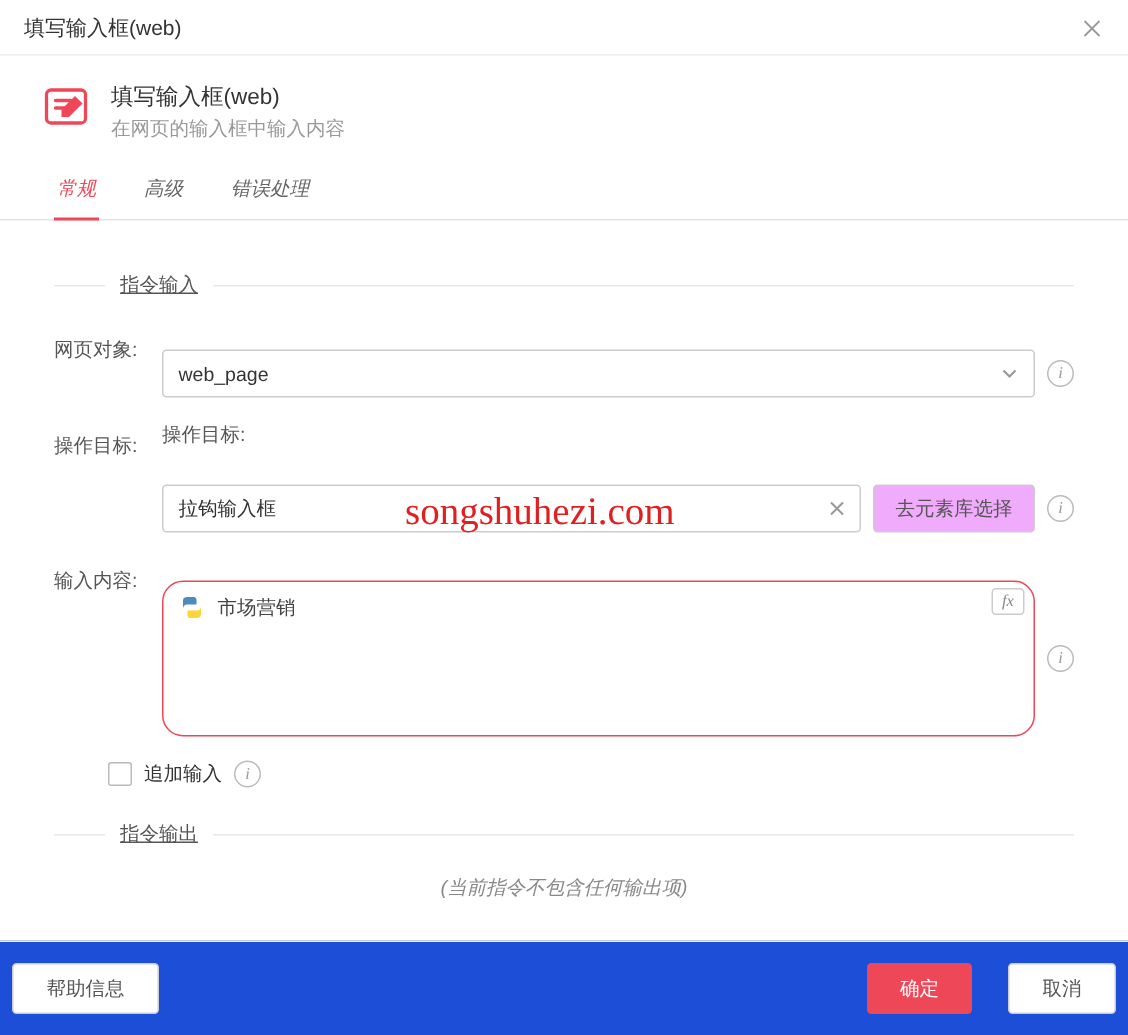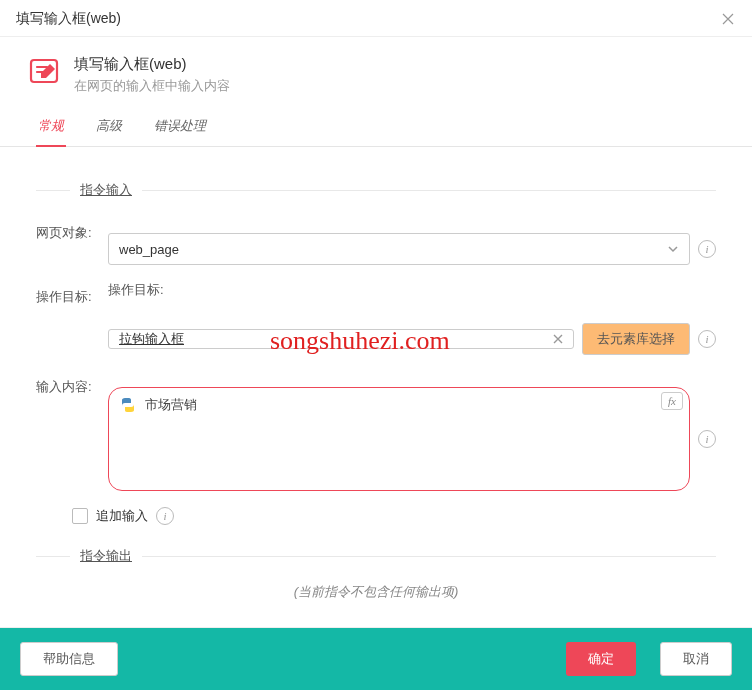--- a/index.html
+++ b/index.html
@@ -21,31 +21,31 @@
 .fieldset-label span { position: relative; background: #fff; padding: 0 10px; margin-left: 34px; color: #555; font-size: 13px; text-decoration: underline; }
 .row { display: flex; align-items: flex-start; margin-bottom: 16px; gap: 10px; }
 .row-label { width: 62px; flex-shrink: 0; color: #555; padding-top: 7px; font-size: 13px; }
 .row-body { flex: 1; display: flex; flex-direction: column; gap: 6px; }
 .row-inline { display: flex; gap: 8px; align-items: center; margin-top: 16px; }
 .select { flex: 1; border: 1px solid #ccc; border-radius: 3px; height: 32px; display: flex; align-items: center; padding: 0 10px; justify-content: space-between; cursor: pointer; }
 .select-text { color: #333; }
 .chevron { color: #999; width: 12px; height: 12px; }
 .info-icon { width: 18px; height: 18px; border: 1px solid #bbb; border-radius: 50%; display: flex; align-items: center; justify-content: center; color: #999; font-size: 11px; flex-shrink: 0; cursor: default; font-style: italic; font-family: Georgia, serif; }
 .sub-label { color: #555; font-size: 13px; margin-bottom: 2px; }
-.input-clear { flex: 1; border: 1px solid #ccc; border-radius: 3px; height: 20px; display: flex; align-items: center; padding: 0 8px 0 10px; justify-content: space-between; text-decoration: underline; }
+.input-clear { flex: 1; border: 1px solid #ccc; border-radius: 3px; height: 32px; display: flex; align-items: center; padding: 0 8px 0 10px; justify-content: space-between; }
 .clear-x { color: #999; cursor: pointer; width: 14px; height: 14px; }
-.btn-outline { border: 1px solid #ccc; border-radius: 3px; height: 32px; padding: 0 14px; background: #fdba74; cursor: pointer; color: #555; font-size: 13px; }
+.btn-outline { border: 1px solid #ccc; border-radius: 3px; height: 32px; padding: 0 14px; background: #f0abfc; cursor: pointer; color: #555; font-size: 13px; }
 .textarea-wrap { flex: 1; border: 1px solid #ee4758; border-radius: 14px; height: 104px; padding: 8px 10px; position: relative; display: flex; gap: 8px; align-items: flex-start; }
 .code-icon { width: 18px; height: 16px; flex-shrink: 0; margin-top: 1px; }
 .textarea-text { color: #444; font-size: 13px; }
 .fx-badge { position: absolute; top: 4px; right: 6px; border: 1px solid #ccc; border-radius: 3px; width: 22px; height: 18px; display: flex; align-items: center; justify-content: center; color: #888; font-style: italic; font-size: 11px; cursor: pointer; background: #fff; font-family: Georgia, serif; }
 .checkbox-row { display: flex; align-items: center; gap: 8px; margin-top: 10px; margin-left: 36px; }
 .checkbox { width: 16px; height: 16px; border: 1px solid #bbb; border-radius: 2px; cursor: pointer; }
 .no-output { text-align: center; color: #888; font-style: italic; font-size: 13px; margin: 18px 0 18px; }
-.footer { position: absolute; bottom: 0; left: 0; right: 0; display: flex; justify-content: space-between; align-items: flex-start; padding: 14px 20px; border-top: 1px solid #eee; background: #14b8a6; }
+.footer { position: absolute; bottom: 0; left: 0; right: 0; display: flex; justify-content: space-between; align-items: flex-start; padding: 14px 8px; border-top: 1px solid #eee; background: #1d4ed8; }
 .btn { height: 34px; padding: 0 22px; border-radius: 3px; font-size: 13px; cursor: pointer; display: inline-flex; align-items: center; justify-content: center; }
 .btn-default { border: 1px solid #ccc; background: #fff; color: #555; }
 .btn-primary { border: none; background: #ee4758; color: #fff; }
 .footer-right { display: flex; gap: 24px; }
 .watermark { position: absolute; top: 326px; left: 270px; color: #e02020; font-size: 26px; font-family: Georgia, serif; pointer-events: none; z-index: 50; }
 </style>
 </head>
 <body>
 
 <div class="titlebar">

